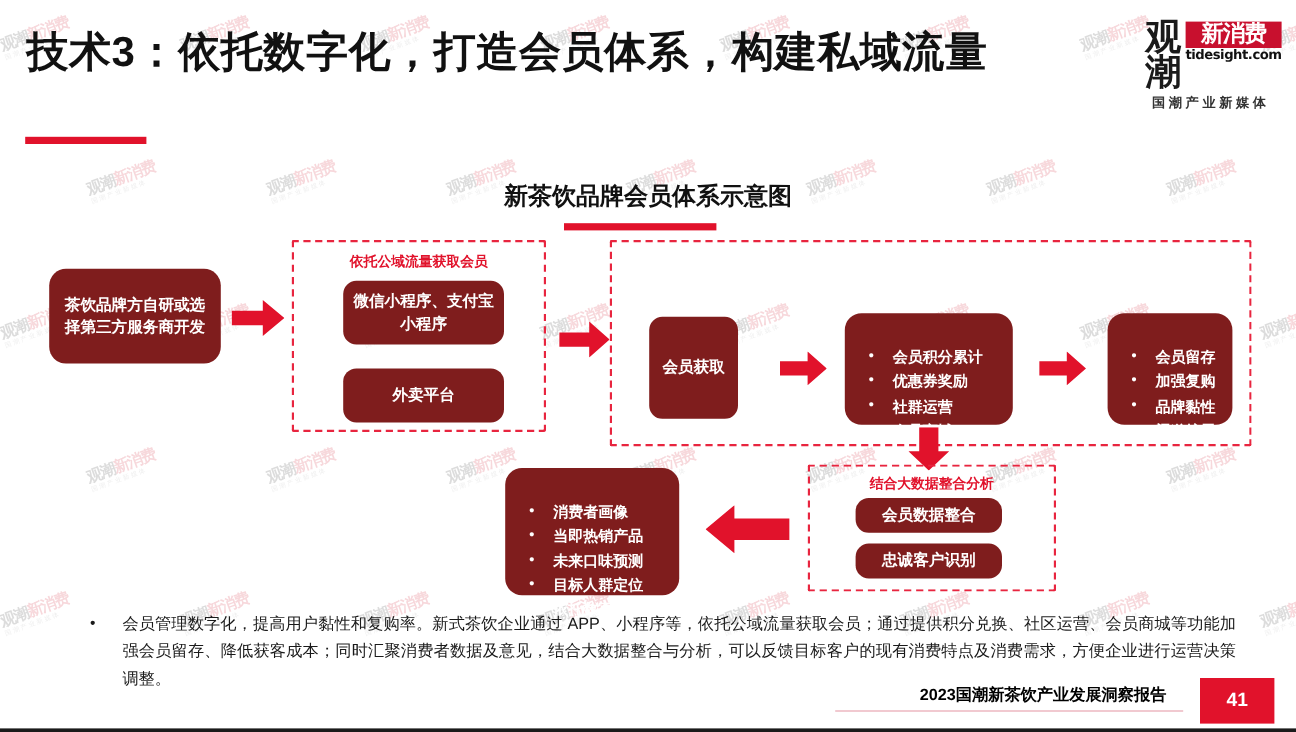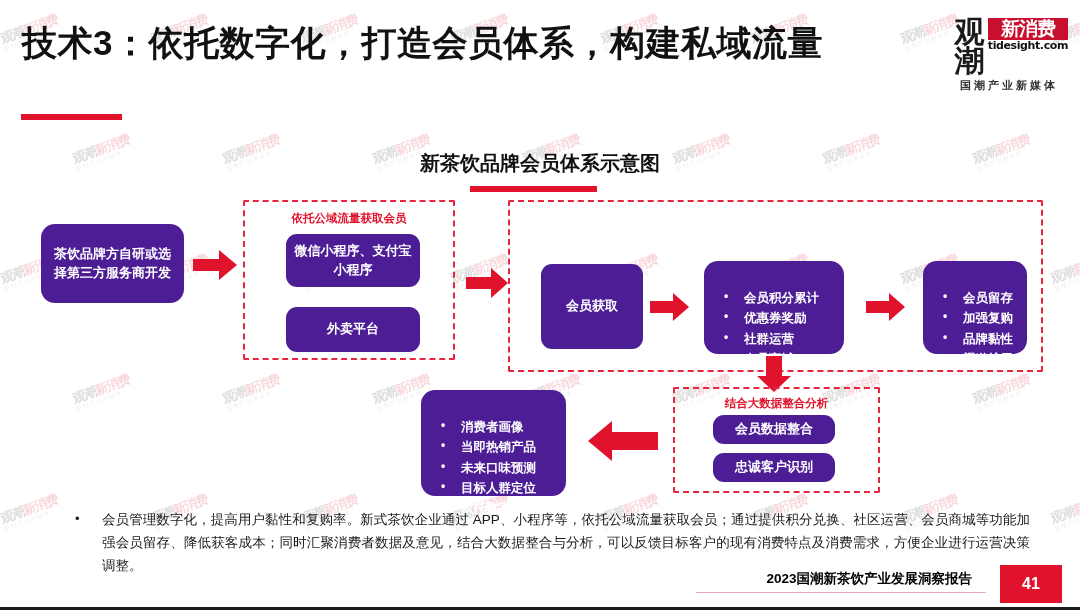--- a/index.html
+++ b/index.html
@@ -104,21 +104,21 @@
     border-radius: 2px;
   }
   .group-label {
     position: absolute; text-align: center;
     font-size: 11.5px; font-weight: bold; color: #e1122b;
     white-space: nowrap;
   }
 
   .rbox {
     position: absolute;
-    background: #4c1d95;
+    background: #7f1d1d;
     color: #ffffff;
     border-radius: 11px;
     display: flex; align-items: center; justify-content: center;
     text-align: center;
     font-size: 13px; font-weight: bold; line-height: 1.45;
   }
   .rbox.rounded-lg { border-radius: 14px; }
   .rbox-list {
     display: block;
     padding: 27px 12px 10px 18px;
@@ -251,21 +251,21 @@
     <div class="rbox" style="left:286px; top:307px; width:134px; height:45px; padding:0 8px;">外卖平台</div>
 
     <div class="arrow-right" style="left:466px; top:268px;">
       <svg width="42" height="30" viewBox="0 0 42 30">
           <polygon points="0,9 25,9 25,0 42,15 25,30 25,21 0,21" fill="#e1122b"></polygon>
         </svg>
     </div>
 
     <div class="dashed-box" style="left:508px; top:200px; width:535px; height:172px;"></div>
 
-    <div class="rbox" style="left:541px; top:264px; width:102px; height:85px;">会员获取</div>
+    <div class="rbox" style="left:541px; top:264px; width:74px; height:85px;">会员获取</div>
 
     <div class="arrow-right" style="left:650px; top:293px;">
       <svg width="39" height="28" viewBox="0 0 39 28">
           <polygon points="0,8 23,8 23,0 39,14 23,28 23,20 0,20" fill="#e1122b"></polygon>
         </svg>
     </div>
 
     <div class="rbox rbox-list rounded-lg" style="left:704px; top:261px; width:140px; height:93px;">
       <ul>
         <li>会员积分累计</li>

